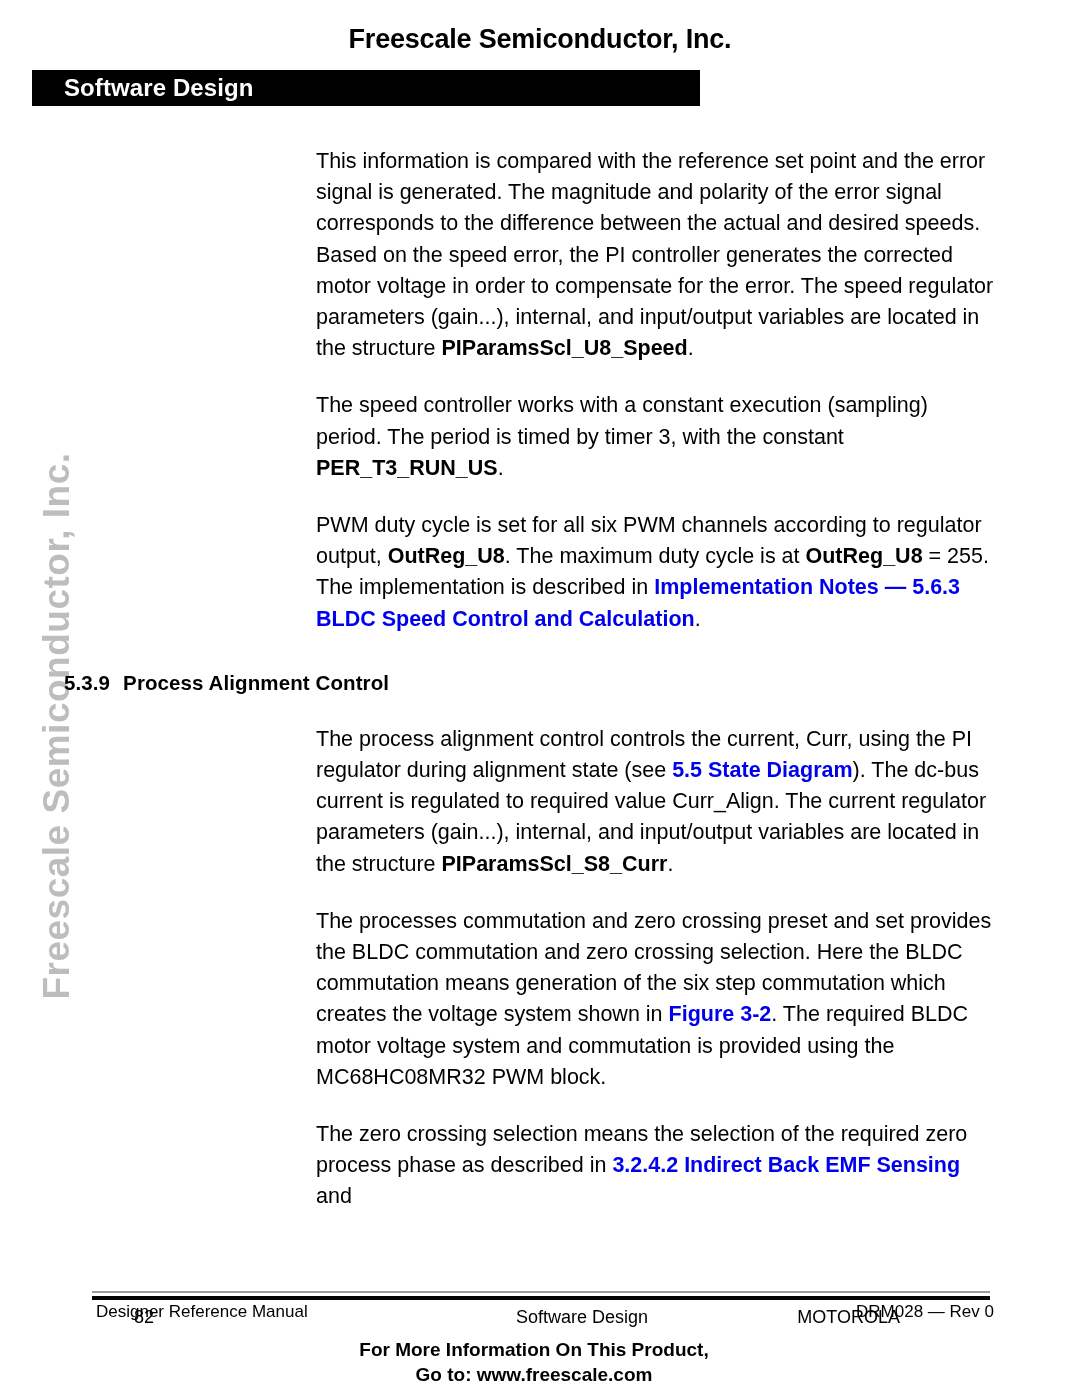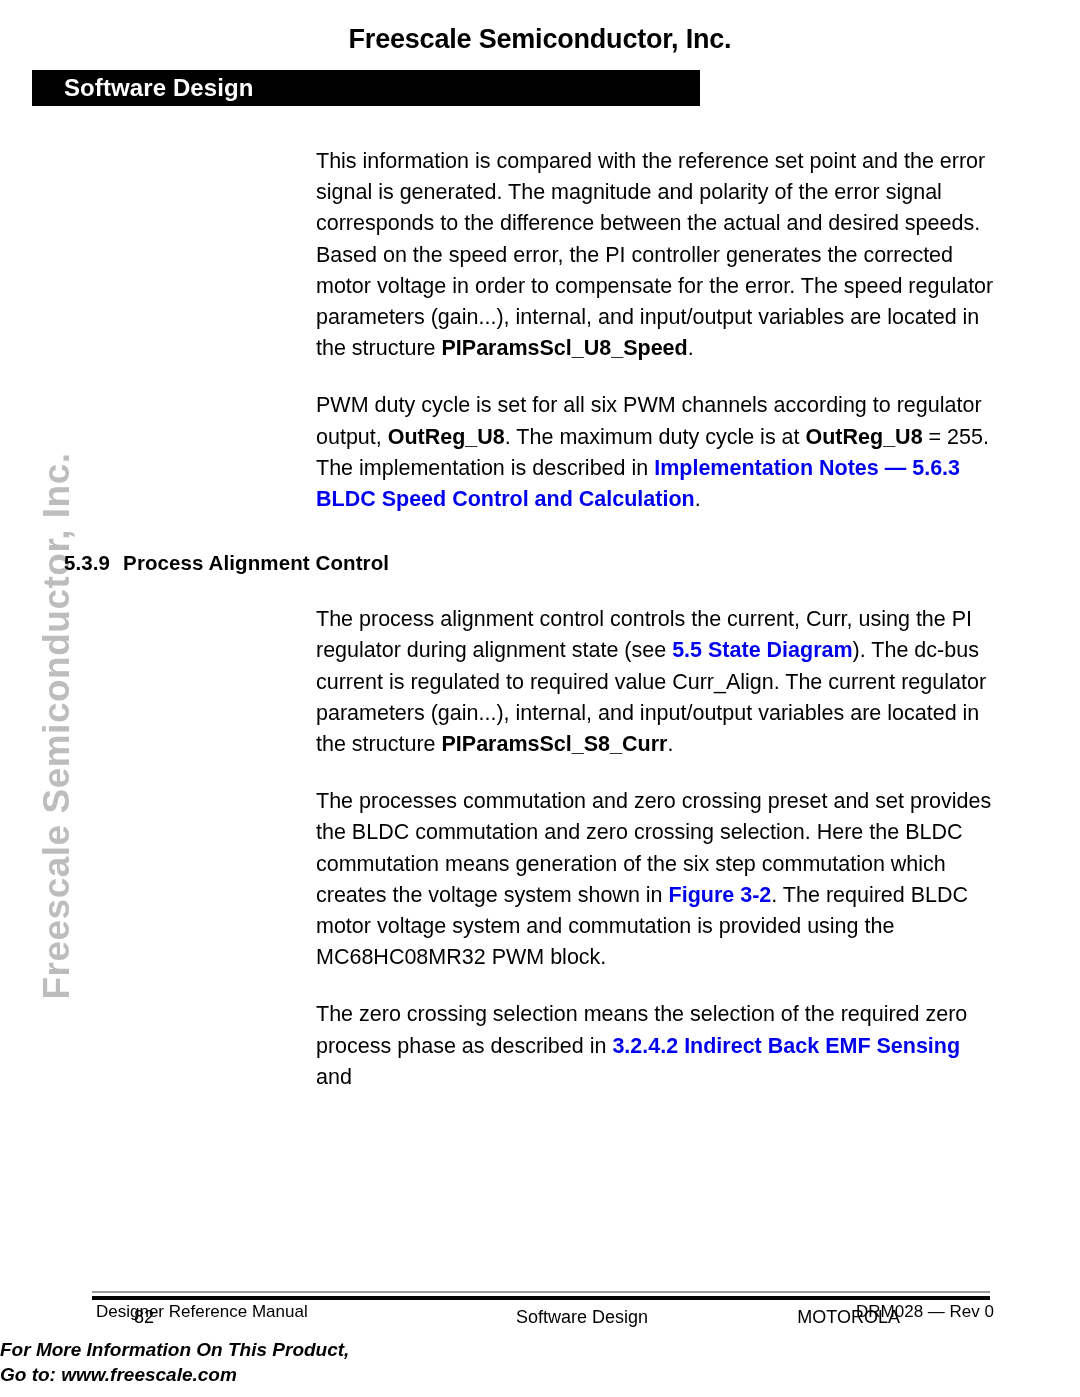--- a/index.html
+++ b/index.html
@@ -149,41 +149,42 @@
     position: absolute; left: 0; top: 0; width: 1080px;
     text-align: center;
   }
   .footer-brand { position: absolute; right: 90px; top: 0; }
 
   .promo {
     position: absolute;
     left: 0;
     top: 1337px;
     width: 1068px;
+    text-align: center;
     font-size: 19px;
     font-weight: bold;
     line-height: 25px;
     color: #000;
-    font-style: italic;
   }
 </style>
 </head>
 <body>
 
 <div class="page-top-title">Freescale Semiconductor, Inc.</div>
 
 <div class="chapter-bar"></div>
 <div class="chapter-bar-label">Software Design</div>
 
 <div class="side-watermark">Freescale Semiconductor, Inc.</div>
 
 <div class="content">
 
   <p class="para"><span>This information is compared with the reference set point and the error signal is generated. The magnitude and polarity of the error signal corresponds to the difference between the actual and desired speeds. Based on the speed error, the PI controller generates the corrected motor voltage in order to compensate for the error. The speed regulator parameters (gain...), internal, and input/output variables are located in the structure </span><b>PIParamsScl_U8_Speed</b><span>.</span></p>
 
+  <p class="para"><span>The speed controller works with a constant execution (sampling) period. The period is timed by timer 3, with the constant </span><b>PER_T3_RUN_US</b><span>.</span></p>
 
   <p class="para"><span>PWM duty cycle is set for all six PWM channels according to regulator output, </span><b>OutReg_U8</b><span>. The maximum duty cycle is at </span><b>OutReg_U8</b><span> = 255. The implementation is described in </span><a class="lnk" href="#" style="text-decoration:none">Implementation Notes — 5.6.3 BLDC Speed Control and Calculation</a><span>.</span></p>
 
   <h3 class="heading h-before h-after"><span class="num">5.3.9</span><span>Process Alignment Control</span></h3>
 
   <p class="para"><span>The process alignment control controls the current, Curr, using the PI regulator during alignment state (see </span><a class="lnk" href="#" style="text-decoration:none">5.5 State Diagram</a><span>). The dc-bus current is regulated to required value Curr_Align. The current regulator parameters (gain...), internal, and input/output variables are located in the structure </span><b>PIParamsScl_S8_Curr</b><span>.</span></p>
 
 
 
   <p class="para"><span>The processes commutation and zero crossing preset and set provides the BLDC commutation and zero crossing selection. Here the BLDC commutation means generation of the six step commutation which creates the voltage system shown in </span><a class="lnk" href="#" style="text-decoration:none">Figure 3-2</a><span>. The required BLDC motor voltage system and commutation is provided using the MC68HC08MR32 PWM block.</span></p>

